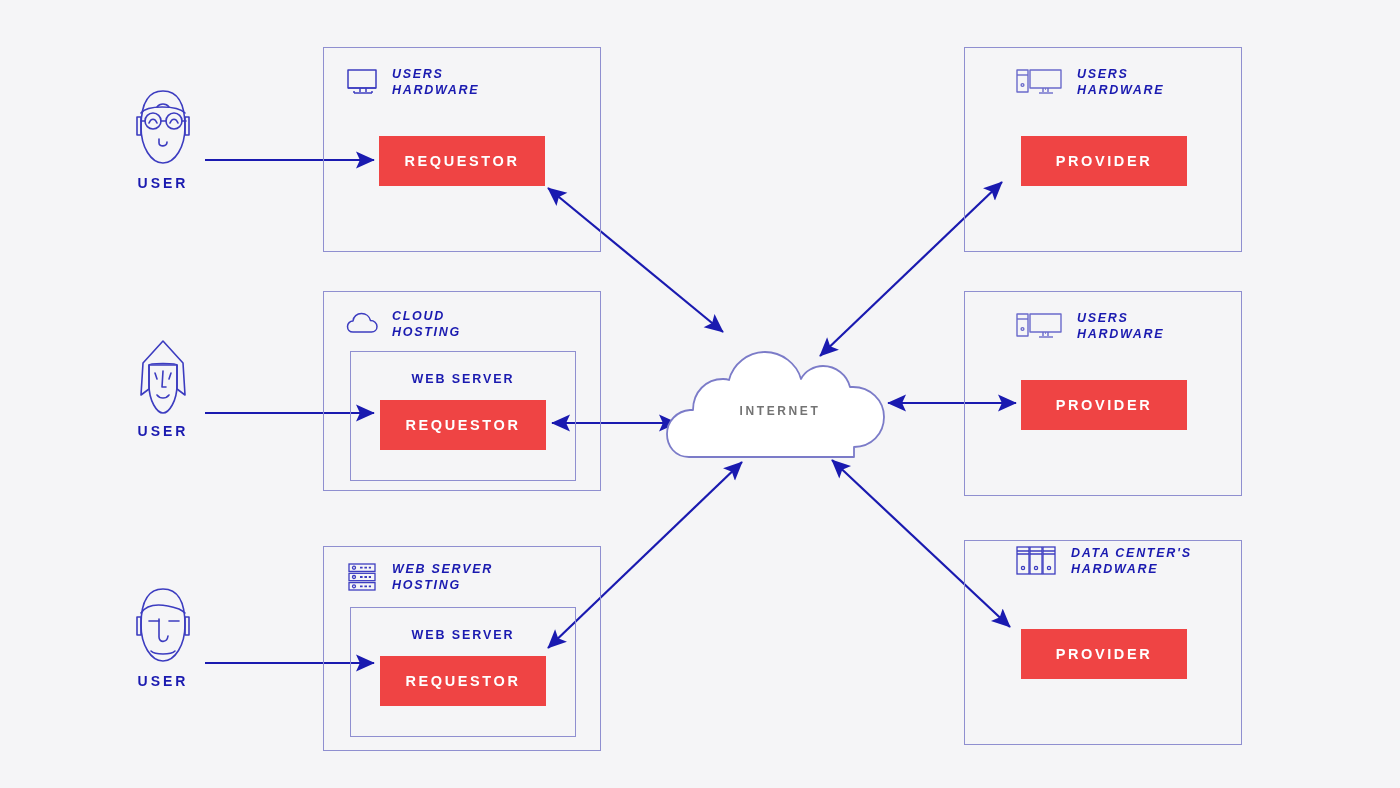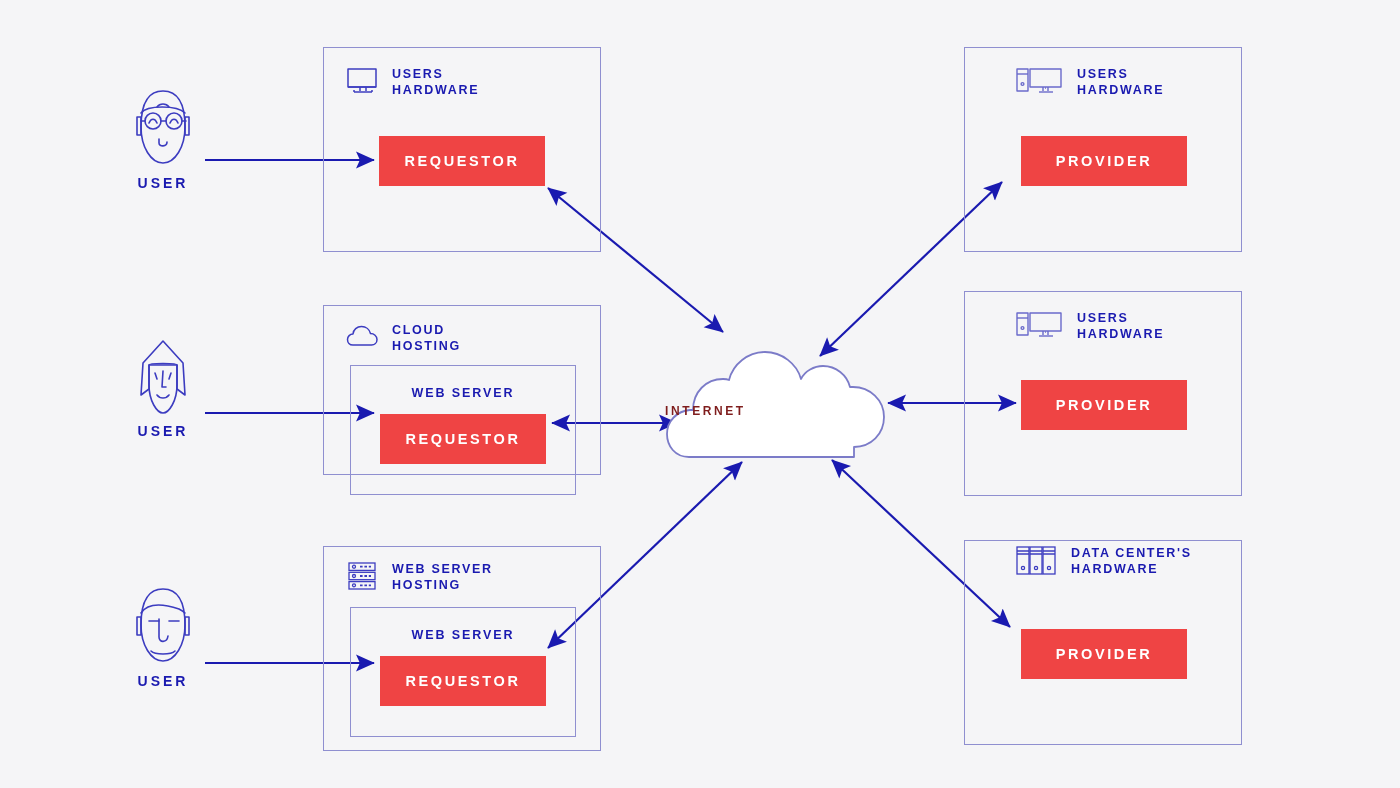--- a/index.html
+++ b/index.html
@@ -26,22 +26,23 @@
   }
   .inner-panel {
     position: absolute;
     border: 1.5px solid #8f8fd0;
     box-sizing: border-box;
   }
   
   .panel-head {
     position: absolute;
     display: flex;
-    align-items: flex-start;
+    align-items: center;
     gap: 12px;
+    font-style: italic;
   }
   .panel-head .head-icon {
     flex: 0 0 auto;
     width: 34px;
     height: 30px;
     display: block;
   }
   .panel-head .head-label {
     color: #1a1ab0;
     font-size: 12.5px;
@@ -95,22 +96,22 @@
     left: 665px;
     top: 330px;
     width: 230px;
     height: 130px;
   }
   #cloud-label {
     position: absolute;
     left: 0;
     top: 330px;
     width: 230px;
-    text-align: left;
-    color: #7f1d1d;
+    text-align: center;
+    color: #737373;
     font-size: 12px;
     font-weight: bold;
     letter-spacing: 2.6px;
   }
   
   #connectors {
     position: absolute;
     left: 0; top: 0;
     width: 1400px; height: 788px;
     pointer-events: none;
@@ -209,21 +210,21 @@
         </g>
       </svg>
       <div class="head-label">USERS
 HARDWARE</div>
     </div>
     <div class="fillbox" style="left:55px; top:88px; width:166px; height:50px;">
       <span>REQUESTOR</span>
     </div>
   </div>
 
-  <div class="panel" style="left:323px; top:305px; width:278px; height:170px;">
+  <div class="panel" style="left:323px; top:291px; width:278px; height:200px;">
     <div class="panel-head" style="left:22px; top:16px;">
       <svg class="head-icon" viewBox="0 0 34 30">
         <path d="M7,23 C3.5,23 1.5,20.5 1.5,17.5 C1.5,14.5 4,12 7,12 C7.3,7.5 11,4.5 15.5,4.5 C20,4.5 23.5,7.5 24.5,11.5 C28,11.5 31,14 31,17.5 C31,20.8 28.5,23 25.5,23 Z" fill="none" stroke="#3c3cc0" stroke-width="1.5" stroke-linejoin="round"></path>
       </svg>
       <div class="head-label">CLOUD
 HOSTING</div>
     </div>
     <div class="inner-panel" style="left:26px; top:59px; width:226px; height:130px;">
       <div class="ws-caption" style="top:20px;">WEB SERVER</div>
       <div class="fillbox" style="left:29px; top:48px; width:166px; height:50px;">

